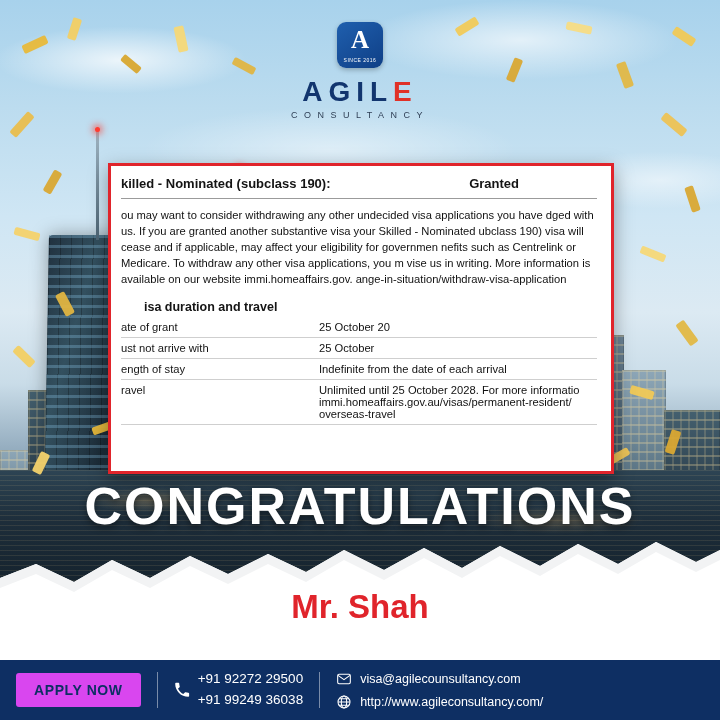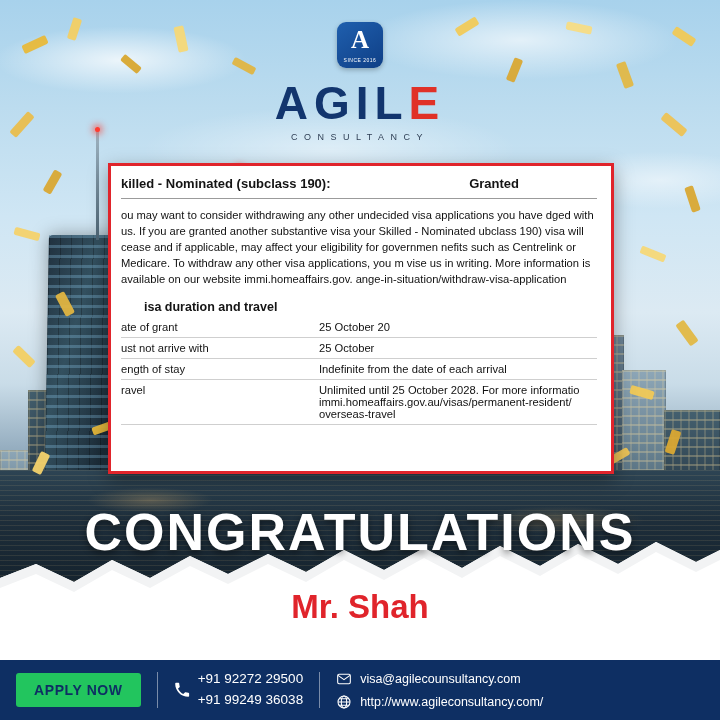--- a/index.html
+++ b/index.html
@@ -138,21 +138,21 @@
     position: absolute; left: 0; right: 0; top: 5px;
     color: #ffffff; font-size: 25px; font-weight: bold; line-height: 1;
     font-family: "Liberation Serif", serif;
   }
   .logo-mark .since {
     position: absolute; left: 0; right: 0; bottom: 5px;
     font-size: 5px; color: #ffffff; letter-spacing: .5px;
   }
   .logo-name {
     margin-top: 8px;
-    font-size: 46px;
+    font-size: 28px;
     font-weight: bold;
     letter-spacing: 6px;
     color: #12356e;
     font-family: "Liberation Sans", sans-serif;
   }
   .logo-name .red { color: #e03127; }
   .logo-sub {
     margin-top: 2px;
     font-size: 9px;
     letter-spacing: 6.5px;
@@ -196,21 +196,21 @@
 
   
   .torn {
     position: absolute;
     left: 0; top: 520px; width: 720px; height: 140px;
   }
   .torn svg { display: block; }
 
   .congrats {
     position: absolute;
-    left: 0; top: 502px; width: 720px;
+    left: 0; top: 476px; width: 720px;
     text-align: center;
     font-size: 52px;
     font-weight: bold;
     letter-spacing: 2px;
     color: #ffffff;
     text-shadow: 0 3px 7px rgba(0,0,0,.45);
     font-family: "Liberation Sans", sans-serif;
   }
   .person {
     position: absolute;
@@ -223,21 +223,21 @@
 
   
   .footer {
     position: absolute;
     left: 0; bottom: 0; width: 720px; height: 60px;
     background: #0e2f63;
     display: flex; align-items: center;
   }
   .apply-btn {
     margin-left: 16px;
-    background: #22c55e;
+    background: #d946ef;
     color: #0e2f63;
     font-weight: bold;
     font-size: 14px;
     letter-spacing: .6px;
     padding: 9px 18px;
     border-radius: 3px;
     border: none;
     cursor: pointer;
     font-family: "Liberation Sans", sans-serif;
   }

